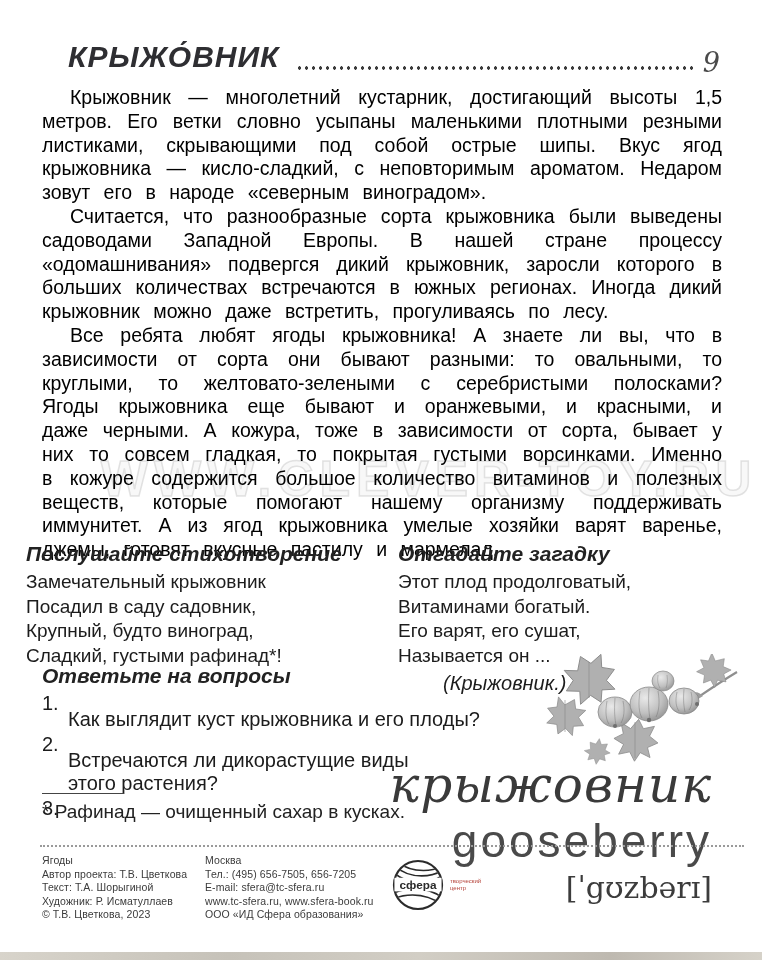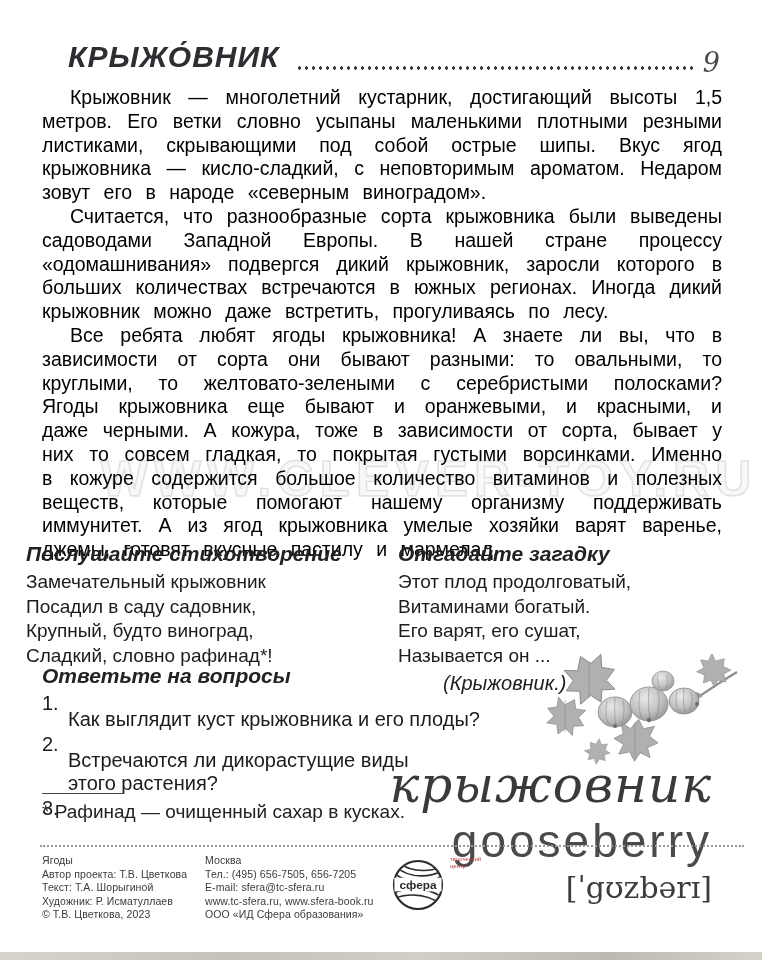--- a/index.html
+++ b/index.html
@@ -55,21 +55,21 @@
   .vocab-ru{font-family:"DejaVu Serif", serif; font-style:italic; font-size:50px; line-height:58px; color:#3a3a3a; letter-spacing:1px;}
   .vocab-en{font-size:46px; line-height:54px; letter-spacing:3px; color:#4a4a4a;}
   .vocab-ipa{font-family:"DejaVu Serif", serif; font-size:30px; line-height:40px; color:#3c3c3c;}
   
   .footer-sep{position:absolute; left:40px; right:18px; top:845px; border-top:2px dotted #9a9a9a;}
   .footer{position:absolute; left:42px; top:854px; right:20px; display:flex; align-items:flex-start;}
   .f-col{font-size:10.5px; line-height:13.5px; color:#3b3b3b; letter-spacing:0.1px;}
   .f-col div:first-child{font-weight:normal;}
   .f-col.left{width:163px;}
   .f-col.mid{width:150px; flex:0 0 auto; width:auto; min-width:170px;}
-  .logo{display:flex; align-items:flex-start; margin-left:14px; margin-top:2px;}
+  .logo{display:flex; align-items:center; margin-left:14px; margin-top:2px;}
   .logo-caption{font-size:6px; line-height:7px; color:#b5433a; margin-left:3px; white-space:pre-line;}
   
   .scan-edge{position:absolute; left:0; right:0; bottom:0; height:8px;
     background:linear-gradient(to right,#d8d4cb,#c6c2b9 30%,#d2cec5 55%,#beb9b0 80%,#d6d2c9);}
 </style>
 </head>
 <body>
 
 <div class="page">
 
@@ -91,21 +91,21 @@
 
   <section class="poem">
     <h2 class="col-head">Послушайте стихотворение</h2>
     <div class="verse">
   <div>Замечательный крыжовник</div>
 
   <div>Посадил в саду садовник,</div>
 
   <div>Крупный, будто виноград,</div>
 
-  <div>Сладкий, словно рафинад*!</div>
+  <div>Сладкий, густыми рафинад*!</div>
 </div>
   </section>
 
   <section class="riddle">
     <h2 class="col-head">Отгадайте загадку</h2>
     <div class="verse">
   <div>Этот плод продолговатый,</div>
 
   <div>Витаминами богатый.</div>
 

